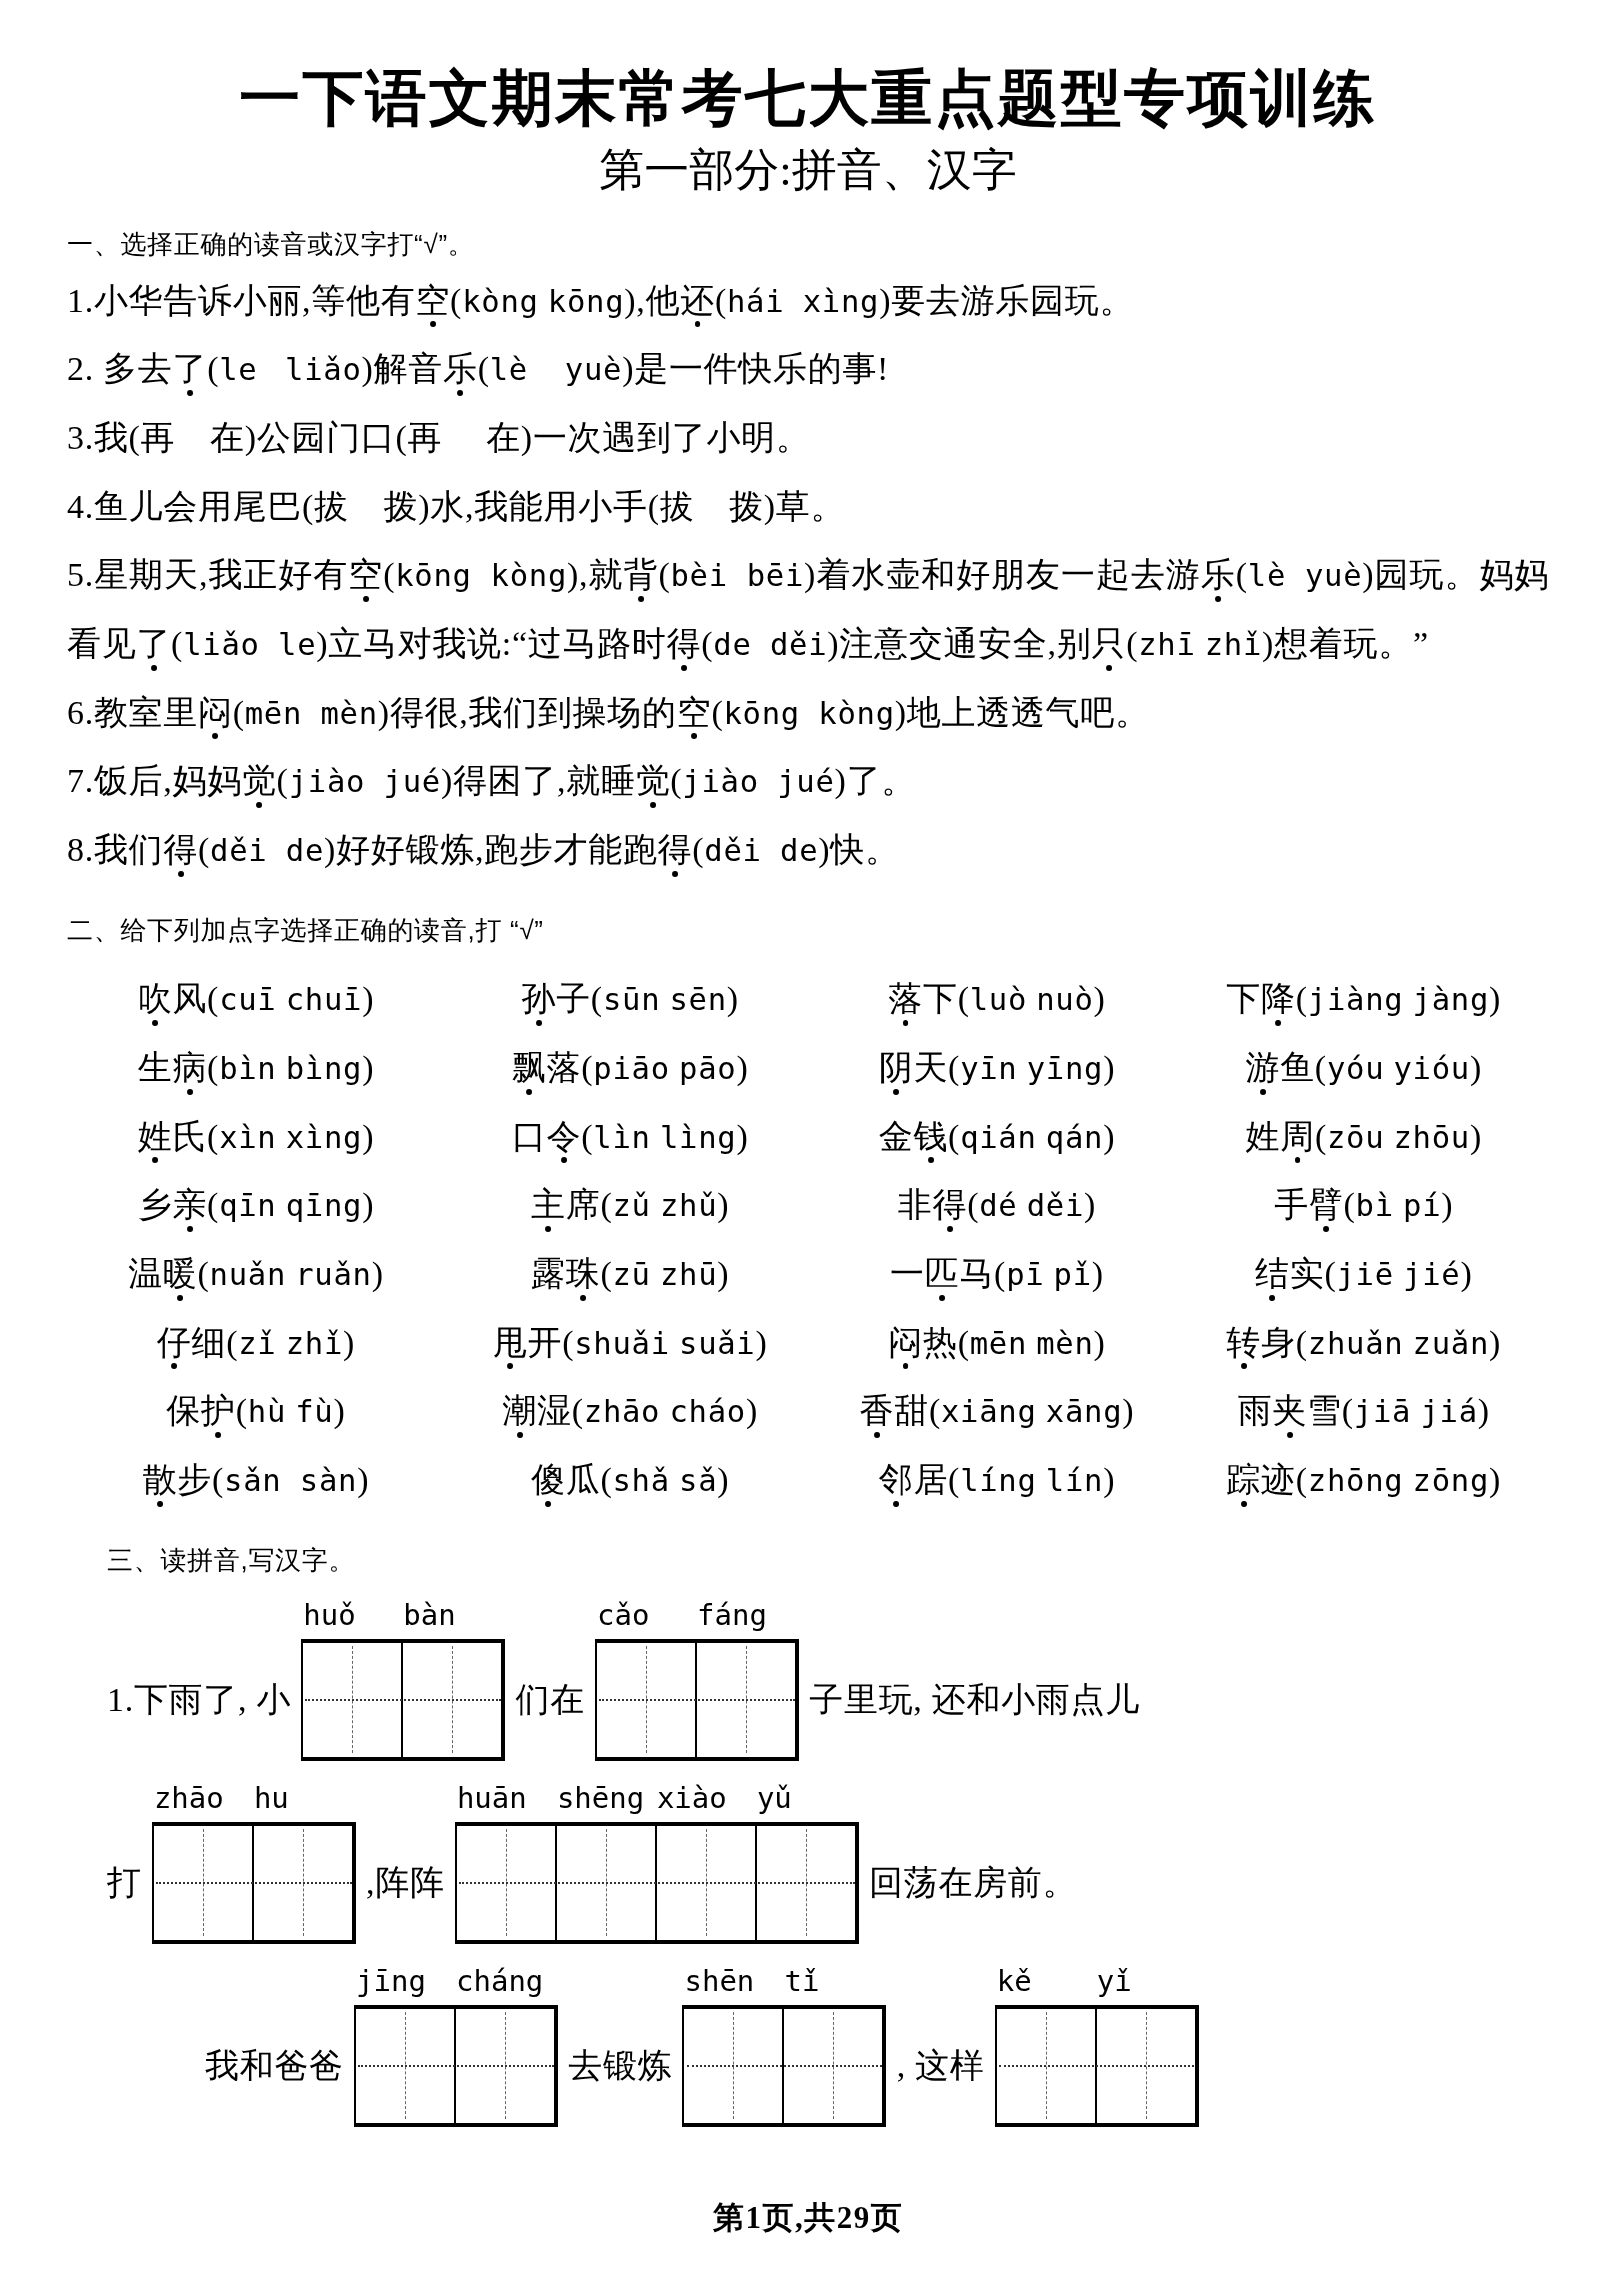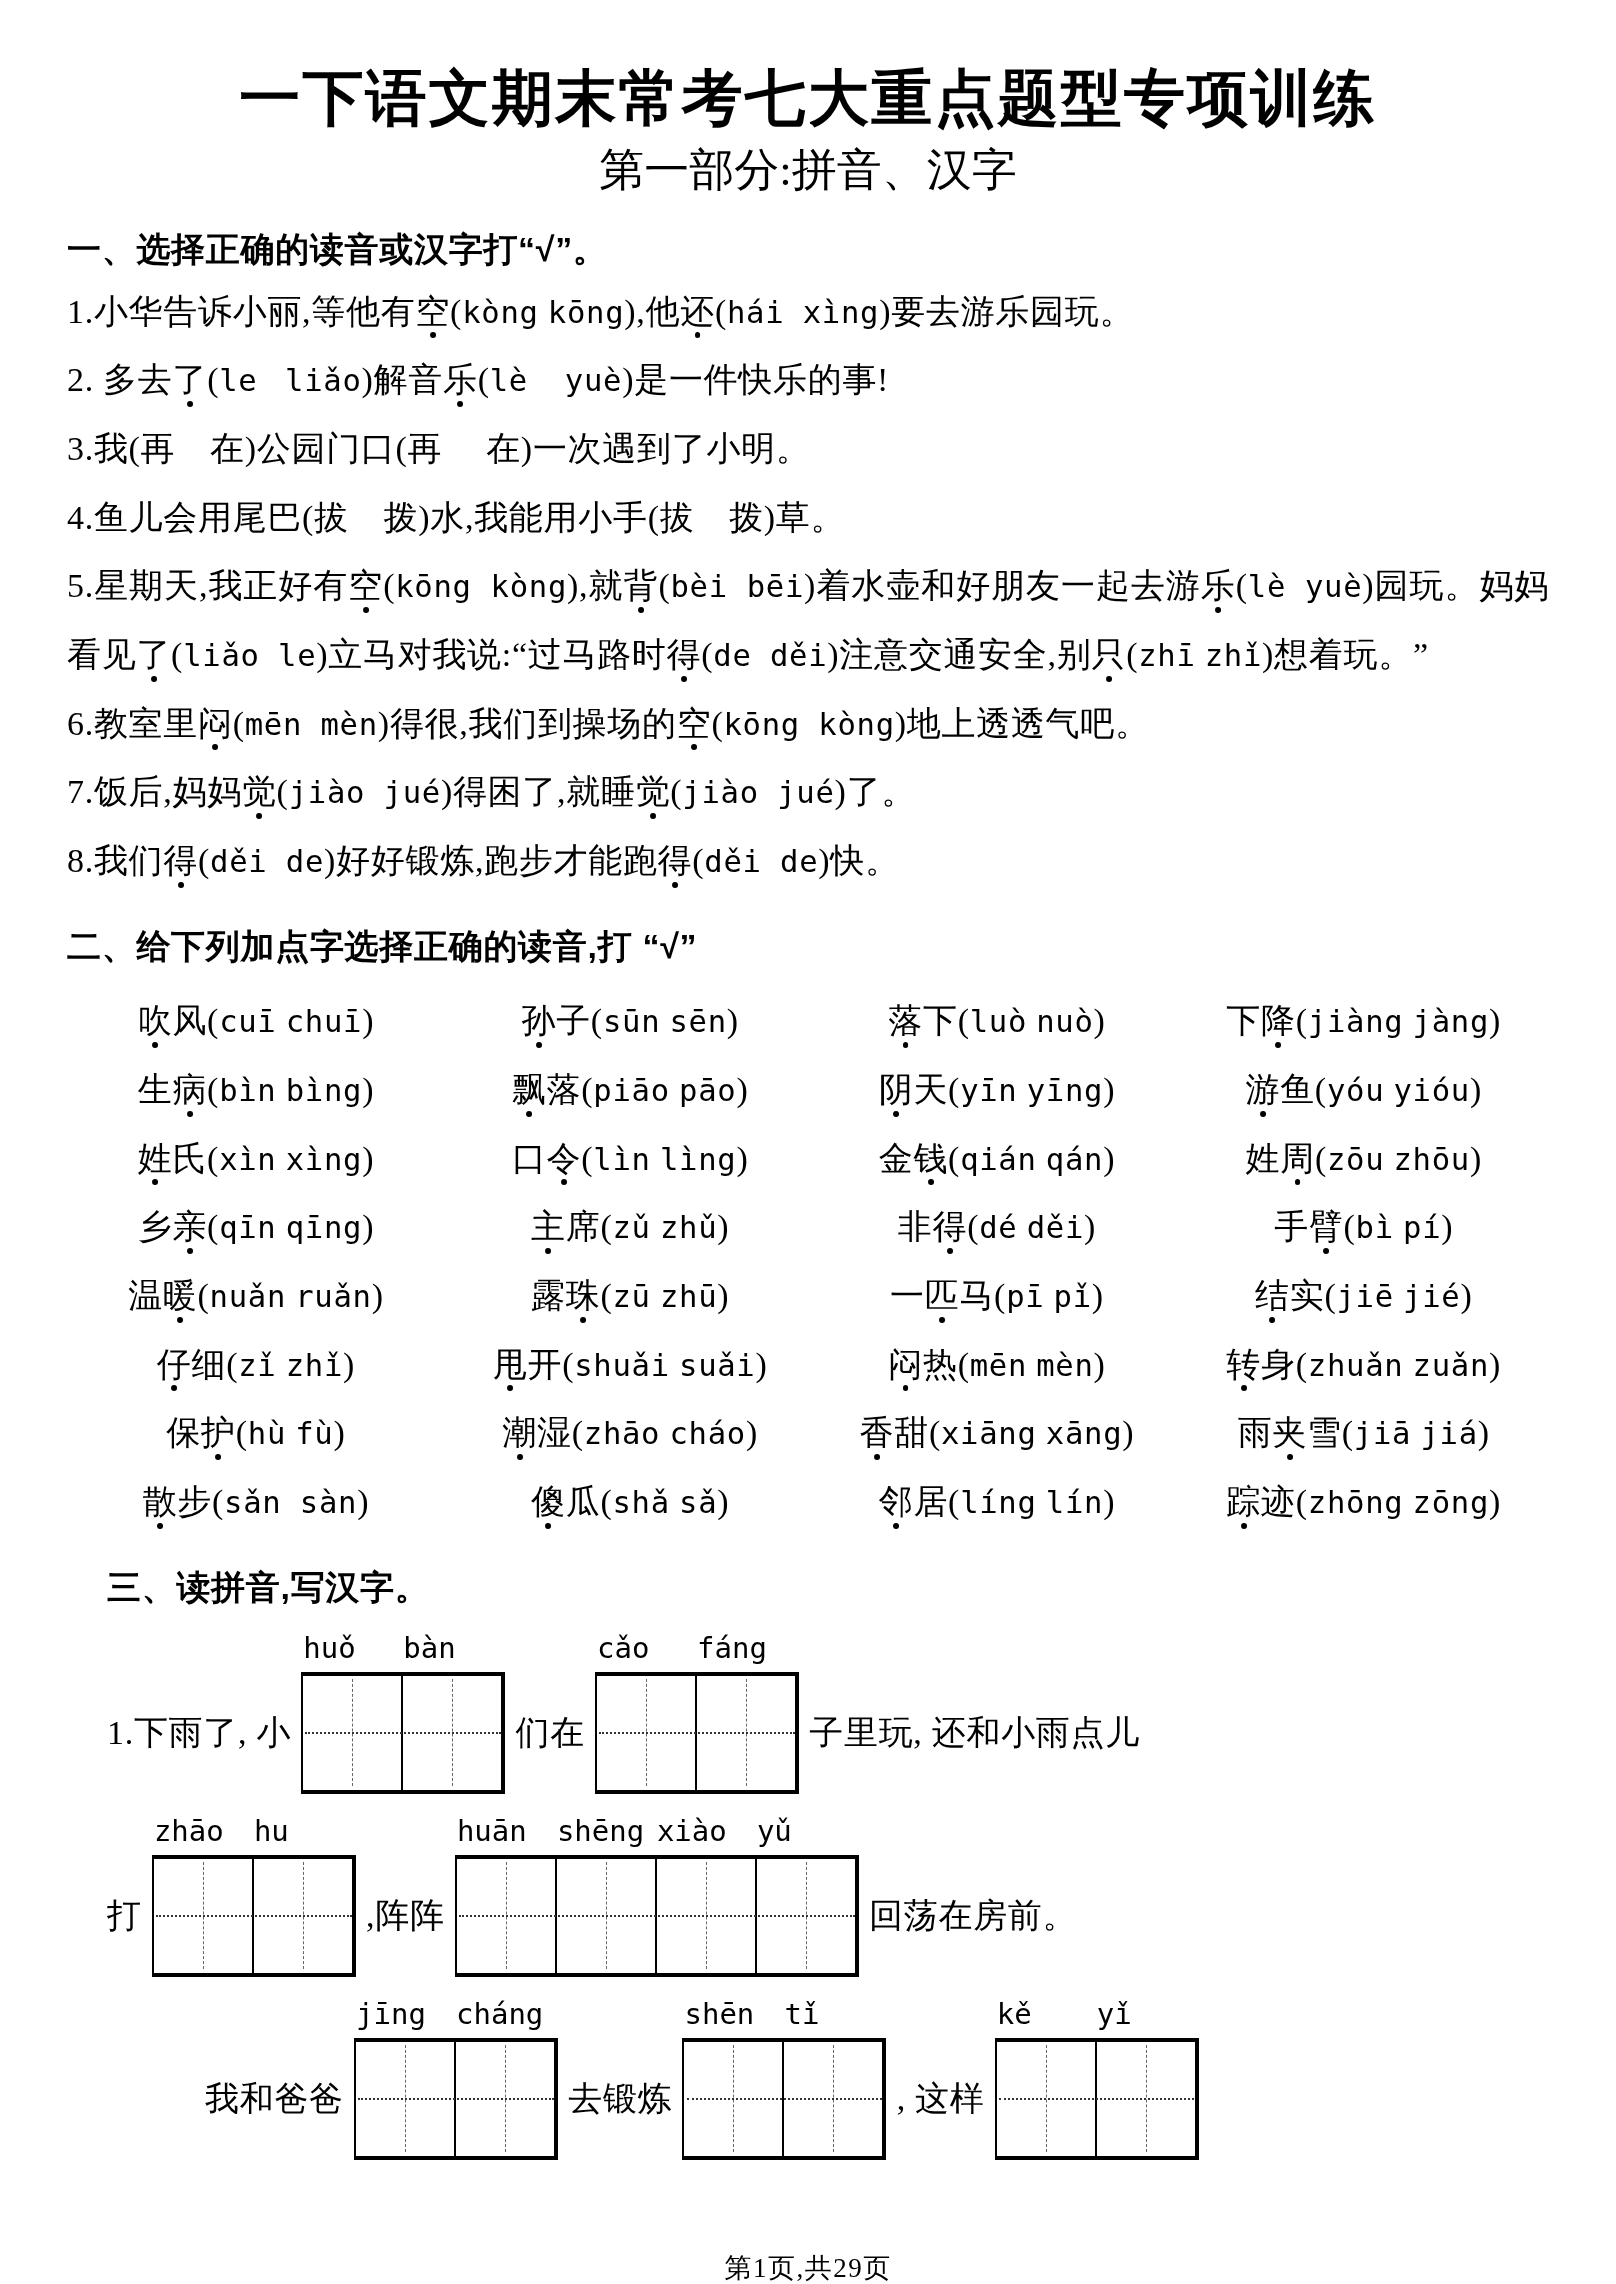--- a/index.html
+++ b/index.html
@@ -8,21 +8,21 @@
     padding:47px 67px 0 67px;background:#fff;color:#000;
     font-family:"Liberation Serif","DejaVu Serif",serif;
     overflow:hidden;position:relative;
   }
   .title{
     text-align:center;font-size:61px;font-weight:900;letter-spacing:2.2px;
     font-family:"Liberation Sans","DejaVu Sans",sans-serif;line-height:1.25;margin:13px 0 0;
   }
   .subtitle{text-align:center;font-size:45px;font-weight:400;margin:4.4px 0 0;line-height:1.3;}
   .sec-heading{
-    font-size:34px;font-weight:700;margin:28px 0 4.4px;
+    font-size:26px;font-weight:400;margin:28px 0 4.4px;
     font-family:"Liberation Sans","DejaVu Sans",sans-serif;letter-spacing:0.7px;
   }
   .q-item{
     font-size:34px;line-height:2.02;margin:0;white-space:pre-wrap;
     text-align:justify;letter-spacing:0.7px;
   }
   .py{font-family:"DejaVu Sans Mono","Liberation Mono",monospace;font-size:0.9em;}
   .dot{position:relative;}
   .dot::after{
     content:"";position:absolute;left:50%;transform:translateX(-50%);
@@ -59,21 +59,21 @@
     content:"";position:absolute;left:50%;top:3.7px;bottom:3.7px;
     border-left:1.5px dashed #666;
   }
   .py-row{
     position:absolute;left:0;right:0;top:-45px;display:flex;
     font-family:"DejaVu Sans Mono","Liberation Mono",monospace;
     font-size:29px;font-weight:400;letter-spacing:0;
   }
   .py-label{flex:1;white-space:nowrap;}
   .footer{
-    text-align:center;font-size:27px;margin-top:90px;letter-spacing:1.5px;
+    text-align:center;font-size:31px;margin-top:70px;letter-spacing:1.5px;font-weight:bold;
   }
 </style>
 </head>
 <body>
 
 <div class="page">
   <h1 class="title">一下语文期末常考七大重点题型专项训练</h1>
   <h2 class="subtitle">第一部分:拼音、汉字</h2>
 
   <div>

